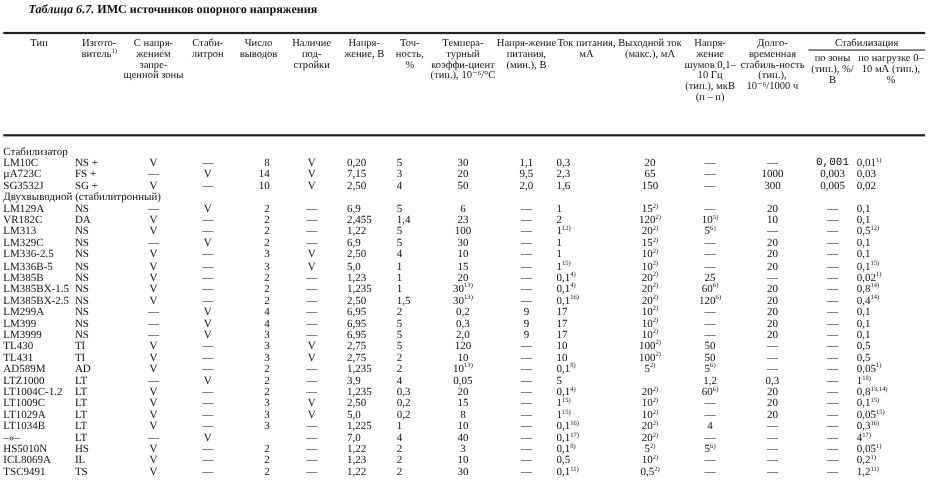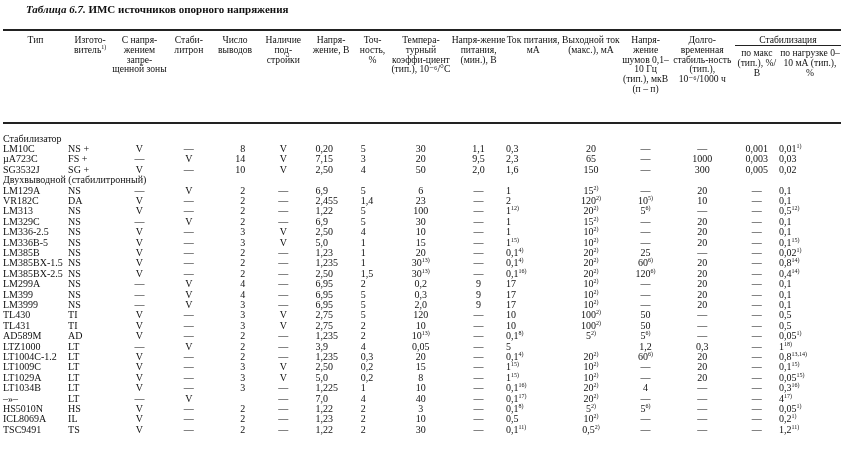--- a/index.html
+++ b/index.html
@@ -60,21 +60,21 @@
       <th rowspan="2">Точ-ность, %</th>
       <th rowspan="2">Темпера-турный коэффи-циент (тип.), 10⁻⁶/°C</th>
       <th rowspan="2">Напря-жение питания, (мин.), В</th>
       <th rowspan="2">Ток питания, мА</th>
       <th rowspan="2">Выходной ток (макс.), мА</th>
       <th rowspan="2">Напря-жение шумов 0,1–10 Гц (тип.), мкВ (п – п)</th>
       <th rowspan="2">Долго-временная стабиль-ность (тип.), 10⁻⁶/1000 ч</th>
       <th colspan="2" class="sub-rule">Стабилизация</th>
     </tr>
     <tr style="height:80px">
-      <th>по макс (тип.), %/В</th>
+      <th>по зоны (тип.), %/В</th>
       <th>по нагрузке 0–10 мА (тип.), %</th>
     </tr>
   </thead>
   <tbody id="tbody">
       <tr>
         <td colspan="16" style="height:8px"></td>
       </tr>
       <tr class="grp">
         <td colspan="16" class="l">Стабилизатор</td>
       </tr>
@@ -86,21 +86,21 @@
         <td class="r" style="padding-right: 14px;"><span>8</span></td>
         <td class="c"><span>V</span></td>
         <td class="l" style="padding-left: 8px; font-family: Liberation Serif, serif;"><span>0,20</span></td>
         <td class="l" style="padding-left: 6px;"><span>5</span></td>
         <td class="c"><span>30</span></td>
         <td class="c"><span>1,1</span></td>
         <td class="l"><span>0,3</span></td>
         <td class="c"><span>20</span></td>
         <td class="c"><span>—</span></td>
         <td class="c"><span>—</span></td>
-        <td class="c" style="padding-left: 0px;"><span>0,001</span></td>
+        <td class="c" style="padding-left: 0px; font-family: Liberation Mono, monospace;"><span>0,001</span></td>
         <td class="l"><span>0,01</span><sup>1)</sup></td>
       </tr>
       <tr>
         <td class="l"><span>µA723C</span></td>
         <td class="l"><span>FS +</span></td>
         <td class="c"><span>—</span></td>
         <td class="c"><span>V</span></td>
         <td class="r" style="padding-right: 14px;"><span>14</span></td>
         <td class="c"><span>V</span></td>
         <td class="l" style="padding-left: 8px; margin-top: 18px;"><span>7,15</span></td>

